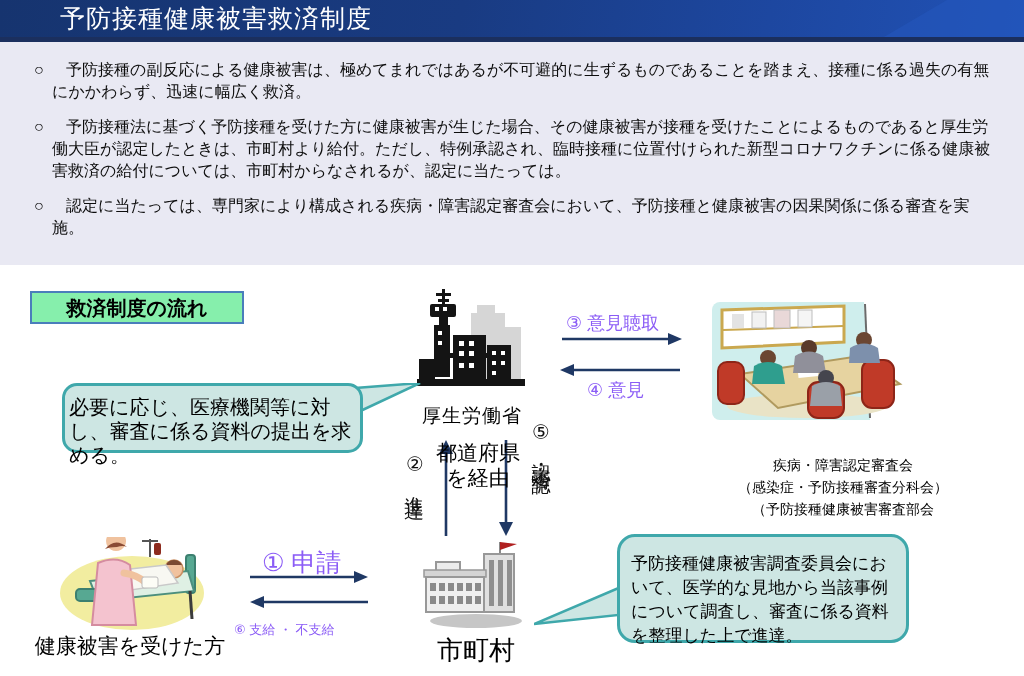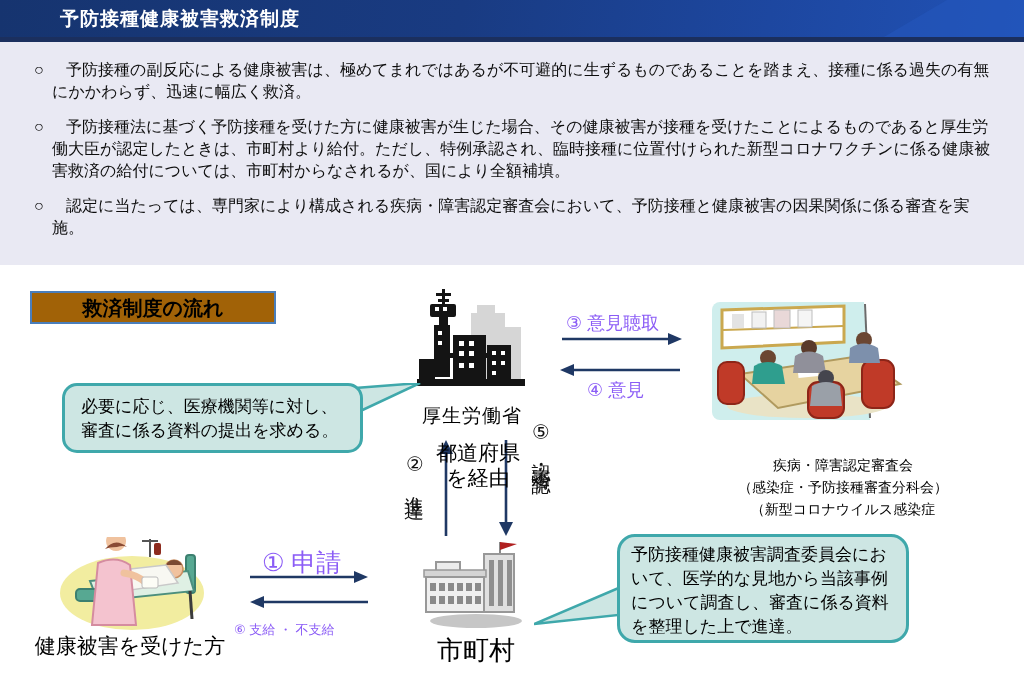--- a/index.html
+++ b/index.html
@@ -16,39 +16,39 @@
     position:absolute; left:0; top:0; width:1024px; height:37px;
     background:linear-gradient(100deg,#16346f 0%,#193b82 45%,#1d47a0 75%,#2152b6 100%);
     overflow:hidden;
   }
   .header::after{
     content:""; position:absolute; right:0; top:0; width:140px; height:100%;
     background:#2457bd; clip-path:polygon(45% 0,100% 0,100% 100%,0 100%); opacity:.55;
   }
   .header h1{
     position:absolute; left:60px; top:0; line-height:37px;
-    font-size:19px; font-weight:bold; color:#ffffff; letter-spacing:1px;
+    font-size:25px; font-weight:normal; color:#ffffff; letter-spacing:1px;
   }
   .header-strip{ position:absolute; left:0; top:37px; width:1024px; height:5px; background:#1b2f5e; }
 
   
   .summary{
     position:absolute; left:0; top:42px; width:1024px; height:223px;
     background:#e9e9f3; padding-top:17px;
   }
   .bullet{ position:relative; margin:0 26px 13px 36px; padding-left:16px;
     font-size:16px; line-height:22px; color:#0d0d0d; }
   .bullet .marker{ position:absolute; left:-2px; top:0; font-size:16px; }
   .bullet .btext{ text-indent:14px; }
 
   
   .abs{ position:absolute; }
   .flow-title-box{
-    left:30px; top:291px; width:246px; height:33px;
-    border:2px solid #4a7ebb; background:#a16207; text-align:center;
+    left:30px; top:291px; width:214px; height:33px;
+    border:2px solid #4a7ebb; background:#86efac; text-align:center;
     font-size:20px; font-weight:bold; line-height:30px; color:#000;
   }
   .node-label{ text-align:center; color:#000; }
   .mhlw-label{ left:403px; top:403px; width:138px; font-size:19px; letter-spacing:1px; }
   .muni-label{ left:420px; top:633px; width:112px; font-size:26px; }
   .victim-label{ left:20px; top:632px; width:220px; font-size:21px; }
   .council-label{ left:676px; top:422px; width:334px; font-size:14px; line-height:22px;margin-top:32px; }
 
   .arrow-label{ color:#8b5cf6; white-space:nowrap; }
   .lab-a3{ left:566px; top:311px; font-size:18px; }
@@ -64,23 +64,23 @@
   .a2{ left:401px; top:452px; width:28px; text-align:center; }
   .a2 .vtext{ font-size:20px; letter-spacing:5px; }
   .a5{ left:527px; top:420px; width:28px; text-align:center; }
   .a5 .vtext{ font-size:19px; letter-spacing:3px; }
 
   .bubble{
     background:#cde6e3; border:3px solid #3fa8ab; border-radius:15px;
     color:#000; z-index:1;
   }
   .bubble1{ left:62px; top:383px; width:301px; height:70px;
-    padding:9px 16px; font-size:17px; line-height:24px; }
+    padding:9px 4px; font-size:20px; line-height:24px; }
   .bubble2{ left:617px; top:534px; width:292px; height:109px;
-    padding:6px 11px; font-size:17px; line-height:24px; border-radius:18px; }
+    padding:15px 11px; font-size:17px; line-height:24px; border-radius:18px; }
   .tail{ z-index:0; }
   .tail1{ left:340px; top:383px; }
   .tail2{ left:534px; top:582px; }
 
   .icon{ display:block; }
   .mhlw-icon{ left:413px; top:287px; }
   .council-icon{ left:712px; top:302px; }
   .muni-icon{ left:420px; top:540px; }
   .victim-icon{ left:50px; top:537px; }
   .arr{ display:block; }
@@ -95,21 +95,21 @@
   </header>
   <div class="header-strip"></div>
 
   <section class="summary">
     <div class="bullet">
       <span class="marker">○</span>
       <div class="btext">予防接種の副反応による健康被害は、極めてまれではあるが不可避的に生ずるものであることを踏まえ、接種に係る過失の有無にかかわらず、迅速に幅広く救済。</div>
     </div>
     <div class="bullet">
       <span class="marker">○</span>
-      <div class="btext">予防接種法に基づく予防接種を受けた方に健康被害が生じた場合、その健康被害が接種を受けたことによるものであると厚生労働大臣が認定したときは、市町村より給付。ただし、特例承認され、臨時接種に位置付けられた新型コロナワクチンに係る健康被害救済の給付については、市町村からなされるが、国により全額補填。</div>
+      <div class="btext">予防接種法に基づく予防接種を受けた方に健康被害が生じた場合、その健康被害が接種を受けたことによるものであると厚生労働大臣が認定したときは、市町村より給付。ただし、特例承認され、臨時接種に位置付けられた新型コロナワクチンに係る健康被害救済の給付については、市町村からなされるが、認定に当たっては。</div>
     </div>
     <div class="bullet">
       <span class="marker">○</span>
       <div class="btext">認定に当たっては、専門家により構成される疾病・障害認定審査会において、予防接種と健康被害の因果関係に係る審査を実施。</div>
     </div>
   </section>
 
   <div class="abs flow-title-box">
     <span>救済制度の流れ</span>
   </div>
@@ -187,21 +187,21 @@
       <path d="M83 54 q14 -9 28 0 l3 17 -33 0 z" fill="#90909a"></path>
       <circle cx="152" cy="38" r="8" fill="#6b4632"></circle>
       <path d="M138 46 q14 -9 28 0 l2 15 -31 0 z" fill="#7d90ac"></path>
       <circle cx="114" cy="76" r="8" fill="#45454e"></circle>
       <path d="M100 84 q14 -8 28 0 l2 20 -32 0 z" fill="#9aa0a8"></path>
     </g>
   </svg>
   <div class="abs node-label council-label">
     <div>疾病・障害認定審査会</div>
     <div>（感染症・予防接種審査分科会）</div>
-    <div>（新型コロナウイルス感染症</div>
+    <div>（予防接種健康被害審査部会</div>
   </div>
 
   <svg class="abs tail tail1" width="82" height="34" viewBox="0 0 82 34">
     <polygon points="2,6 80,0 14,31" fill="#cde6e3" stroke="#3fa8ab" stroke-width="2.5"></polygon>
   </svg>
   <div class="abs bubble bubble1">必要に応じ、医療機関等に対し、審査に係る資料の提出を求める。</div>
 
   <svg class="abs arr" style="left:439px; top:440px;" width="14" height="96" viewBox="0 0 14 96">
     <line x1="7" y1="12" x2="7" y2="96" stroke="#1f3864" stroke-width="2.6"></line>
     <polygon points="0,14 7,0 14,14" fill="#1f3864"></polygon>

